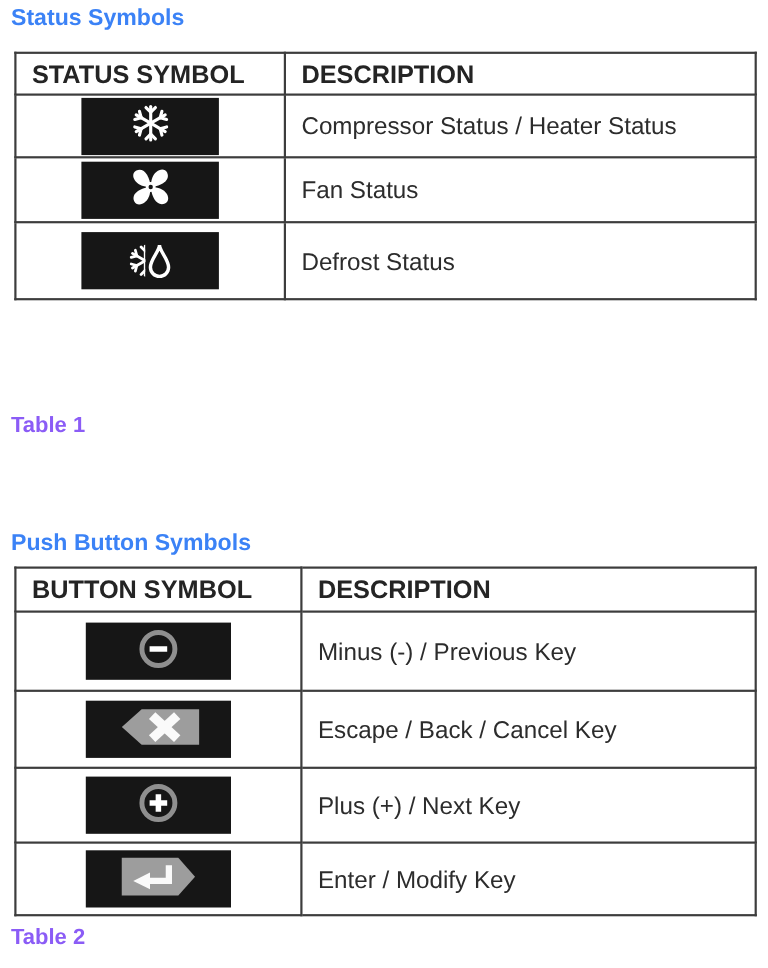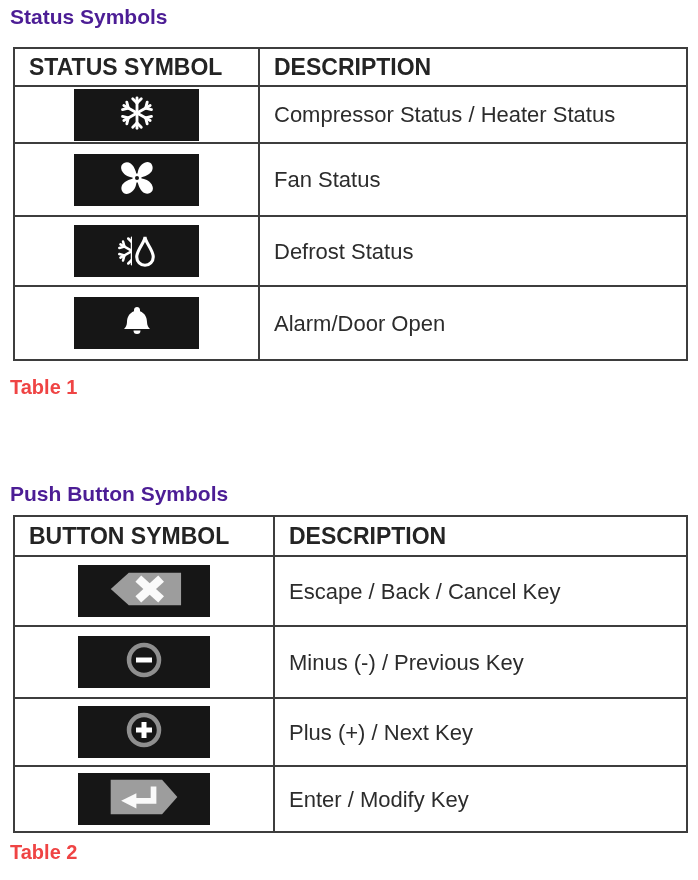--- a/index.html
+++ b/index.html
@@ -1,25 +1,25 @@
 <!DOCTYPE html>
 <html><head>
 <meta charset="utf-8">
 <style>
   html,body{margin:0;padding:0;}
   body{
     width:698px;height:880px;position:relative;background:#ffffff;
     font-family:"Liberation Sans",sans-serif;color:#242424;overflow:hidden;
   }
   .section-heading{
-    position:absolute;left:10px;font-size:21px;font-weight:bold;color:#4c1d95;
+    position:absolute;left:10px;font-size:21px;font-weight:bold;color:#3b82f6;
     white-space:nowrap;
   }
   .table-caption{
-    position:absolute;left:10px;font-size:20px;font-weight:bold;color:#ef4444;
+    position:absolute;left:10px;font-size:20px;font-weight:bold;color:#8b5cf6;
     white-space:nowrap;
   }
   table.sym-table{
     position:absolute;left:13px;width:675px;border-collapse:collapse;
     table-layout:fixed;background:#fff;
   }
   table.sym-table th, table.sym-table td{
     border:2px solid #3d3d3d;vertical-align:middle;overflow:hidden;margin-left:44px;
   }
   table.sym-table th{
@@ -91,21 +91,21 @@
                     <line x1="20" y1="9.5" x2="24.5" y2="5"></line>
                   </g>
             </g>
           </svg>
         </span>
       </span>
     </td>
     <td class="desc-cell">Compressor Status / Heater Status</td>
   </tr>
 
-  <tr style="height:73px;">
+  <tr style="height:59px;">
     <td class="sym-cell">
       <span class="sym-btn btn-status">
         <span>
           <svg width="44" height="44" viewBox="0 0 44 44">
             <g fill="#ffffff">
               <path transform="rotate(0 22 22)" d="M22 22 C21 12 16 4 9 7 C3 10 7 19 15 21 C18 21.7 20.5 22 22 22 Z"></path>
               <path transform="rotate(90 22 22)" d="M22 22 C21 12 16 4 9 7 C3 10 7 19 15 21 C18 21.7 20.5 22 22 22 Z"></path>
               <path transform="rotate(180 22 22)" d="M22 22 C21 12 16 4 9 7 C3 10 7 19 15 21 C18 21.7 20.5 22 22 22 Z"></path>
               <path transform="rotate(270 22 22)" d="M22 22 C21 12 16 4 9 7 C3 10 7 19 15 21 C18 21.7 20.5 22 22 22 Z"></path>
               <circle cx="22" cy="22" r="4.5"></circle>
@@ -146,82 +146,69 @@
           </svg>
           <svg width="22" height="33" viewBox="0 0 24 36">
             <path d="M12 2 C12 8 3 16 3 24 a9 9 0 0 0 18 0 C21 16 12 8 12 2 Z" fill="none" stroke="#ffffff" stroke-width="3.4"></path>
           </svg>
         </span>
       </span>
     </td>
     <td class="desc-cell">Defrost Status</td>
   </tr>
 
-  <tr style="height:74px;">
-    <td class="sym-cell">
-      <span class="sym-btn btn-status">
-        <span>
-          <svg width="36" height="32" viewBox="0 0 36 32">
-            <path d="M18 2 C16.3 2 15 3.3 15 5 L15 6.2 C10 8.2 8 12.5 8 17 C8 20.5 6.5 22.6 5 24 L31 24 C29.5 22.6 28 20.5 28 17 C28 12.5 26 8.2 21 6.2 L21 5 C21 3.3 19.7 2 18 2 Z" fill="#ffffff"></path>
-            <path d="M14.5 25.5 a3.5 3.5 0 0 0 7 0 Z" fill="#ffffff"></path>
-          </svg>
-        </span>
-      </span>
-    </td>
-    <td class="desc-cell">Alarm/Door Open</td>
-  </tr>
 </tbody>
   </table>
 
 <div class="table-caption" style="top:376px;">Table 1</div>
 
 <div class="section-heading" style="top:482px;">Push Button Symbols</div>
 
 <table class="sym-table" style="top:515px;">
   <colgroup>
       <col style="width:260px;">
       <col>
     </colgroup>
   <tbody>
       <tr style="height:40px;">
     <th>BUTTON SYMBOL</th>
     <th>DESCRIPTION</th>
   </tr>
 
+  <tr style="height:72px;">
+    <td class="sym-cell">
+      <span class="sym-btn btn-push">
+        <span>
+          <svg width="42" height="42" viewBox="0 0 42 42">
+            <circle cx="21" cy="21" r="15" fill="none" stroke="#8f8f8f" stroke-width="4.5"></circle>
+            <line x1="13" y1="21" x2="29" y2="21" stroke="#ffffff" stroke-width="5"></line>
+          </svg>
+        </span>
+      </span>
+    </td>
+    <td class="desc-cell">Minus (-) / Previous Key</td>
+  </tr>
+
   <tr style="height:70px;">
     <td class="sym-cell">
       <span class="sym-btn btn-push">
         <span>
           <svg width="80" height="38" viewBox="0 0 84 40">
             <polygon points="26,3 81,3 81,37 26,37 7,20" fill="#9d9d9d"></polygon>
             <g stroke="#fafafa" stroke-width="9">
               <line x1="36" y1="9" x2="60" y2="31"></line>
               <line x1="60" y1="9" x2="36" y2="31"></line>
             </g>
           </svg>
         </span>
       </span>
     </td>
     <td class="desc-cell">Escape / Back / Cancel Key</td>
   </tr>
 
-  <tr style="height:72px;">
-    <td class="sym-cell">
-      <span class="sym-btn btn-push">
-        <span>
-          <svg width="42" height="42" viewBox="0 0 42 42">
-            <circle cx="21" cy="21" r="15" fill="none" stroke="#8f8f8f" stroke-width="4.5"></circle>
-            <line x1="13" y1="21" x2="29" y2="21" stroke="#ffffff" stroke-width="5"></line>
-          </svg>
-        </span>
-      </span>
-    </td>
-    <td class="desc-cell">Minus (-) / Previous Key</td>
-  </tr>
-
   <tr style="height:68px;">
     <td class="sym-cell">
       <span class="sym-btn btn-push">
         <span>
           <svg width="42" height="42" viewBox="0 0 42 42">
             <circle cx="21" cy="21" r="15" fill="none" stroke="#8f8f8f" stroke-width="4.5"></circle>
             <line x1="13" y1="21" x2="29" y2="21" stroke="#ffffff" stroke-width="5"></line>
             <line x1="21" y1="13" x2="21" y2="29" stroke="#ffffff" stroke-width="5"></line>
           </svg>
         </span>

